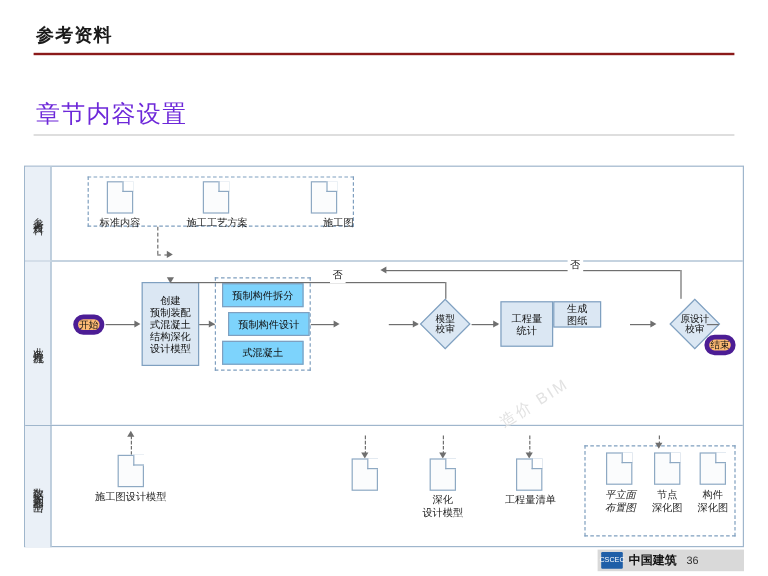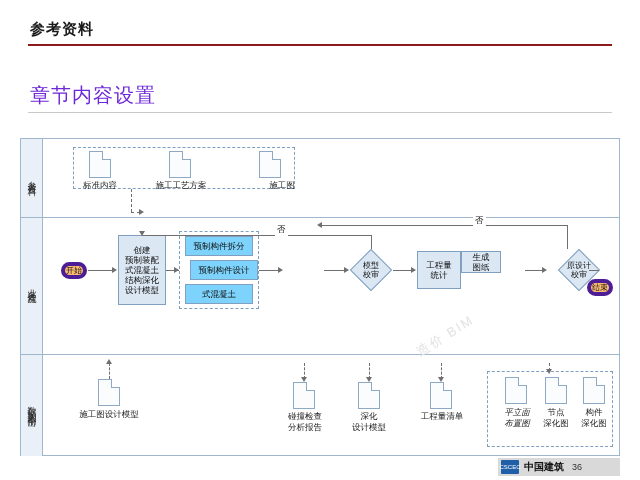--- a/index.html
+++ b/index.html
@@ -273,22 +273,20 @@
   <div class="edge-label" style="left:452px; top:76px;">否</div>
 
   <div class="ln dash-v" style="left:88px; top:224px; height:16px;"></div>
   <div class="arrow up" style="left:85px; top:220px;"></div>
   <div class="doc" style="left:77px; top:240px;"></div>
   <div class="doc-label" style="left:40px; top:270px; width:96px;">施工图设计模型</div>
 
   <div class="ln dash-v" style="left:283px; top:224px; height:16px;"></div>
   <div class="arrow down" style="left:280px; top:238px;"></div>
   <div class="doc" style="left:272px; top:243px;"></div>
-  <div class="doc-label" style="left:250px; top:272px; width:68px;">碰撞检查
-分析报告</div>
 
   <div class="ln dash-v" style="left:348px; top:224px; height:16px;"></div>
   <div class="arrow down" style="left:345px; top:238px;"></div>
   <div class="doc" style="left:337px; top:243px;"></div>
   <div class="doc-label" style="left:318px; top:272px; width:60px;">深化
 设计模型</div>
 
   <div class="ln dash-v" style="left:420px; top:224px; height:16px;"></div>
   <div class="arrow down" style="left:417px; top:238px;"></div>
   <div class="doc" style="left:409px; top:243px;"></div>

